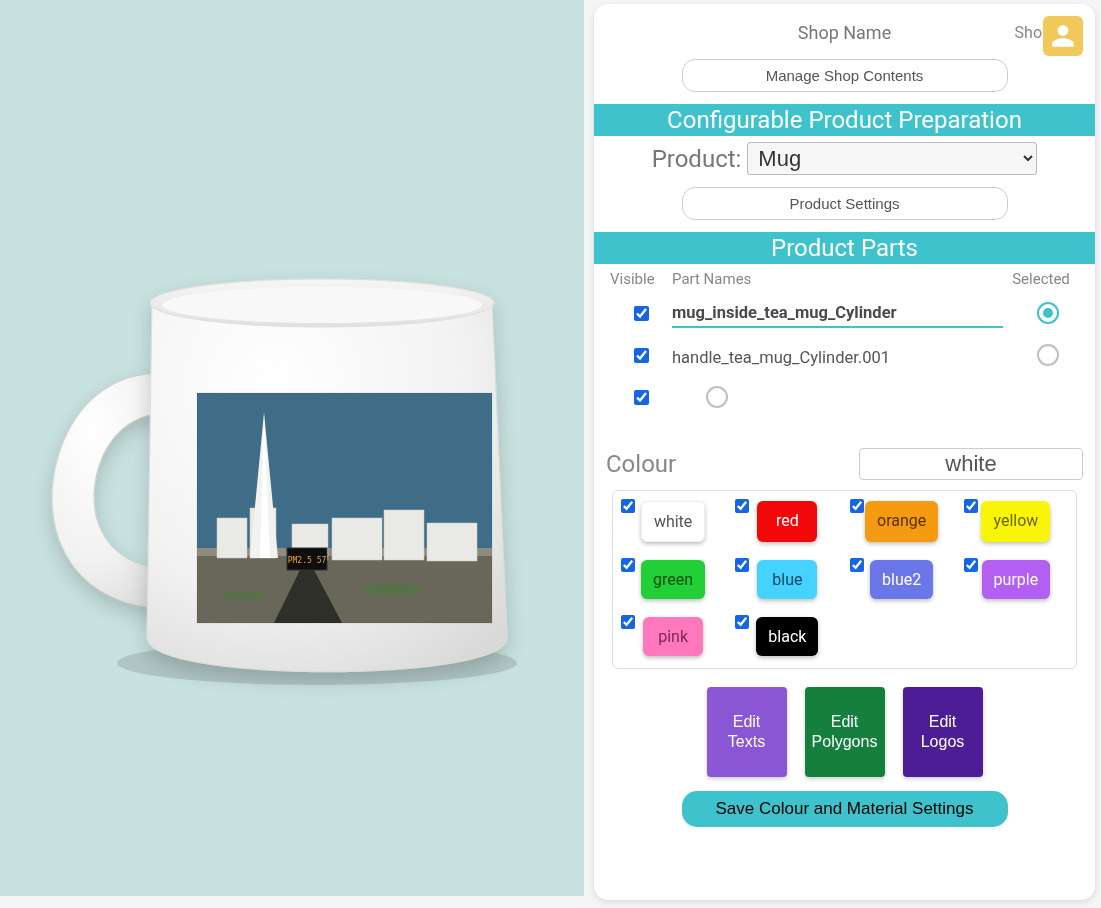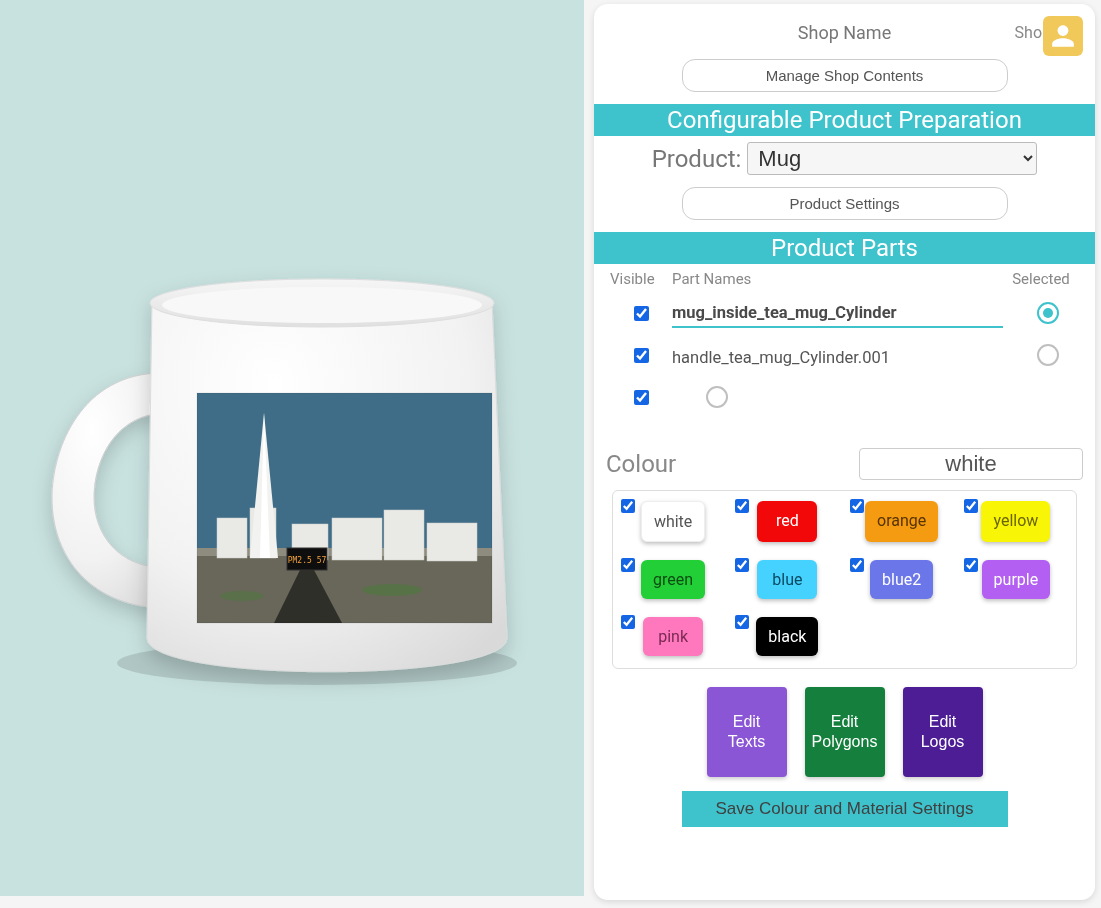--- a/index.html
+++ b/index.html
@@ -214,22 +214,22 @@
     box-shadow: 0 2px 4px rgba(0,0,0,0.2);
     cursor:pointer;
     line-height: 1.25;
   }
   .eb1 { background:#8a56d6; }
   .eb2 { background:#15803d; }
   .eb3 { background:#4c1d95; }
 
   .save-btn {
     display:block; margin: 0 auto;
-    background:#3ec2cc; color:#404040;
-    border:none; border-radius:0;
+    background:#3ec2cc; color:#000000;
+    border:none; border-radius:15px;
     font-size:17px; padding: 8px 22px;
     width: 326px; text-align:center;
     cursor:pointer;
   }
 </style>
 </head>
 <body>
 
 <div class="preview-pane">
   <div class="mug-holder">

